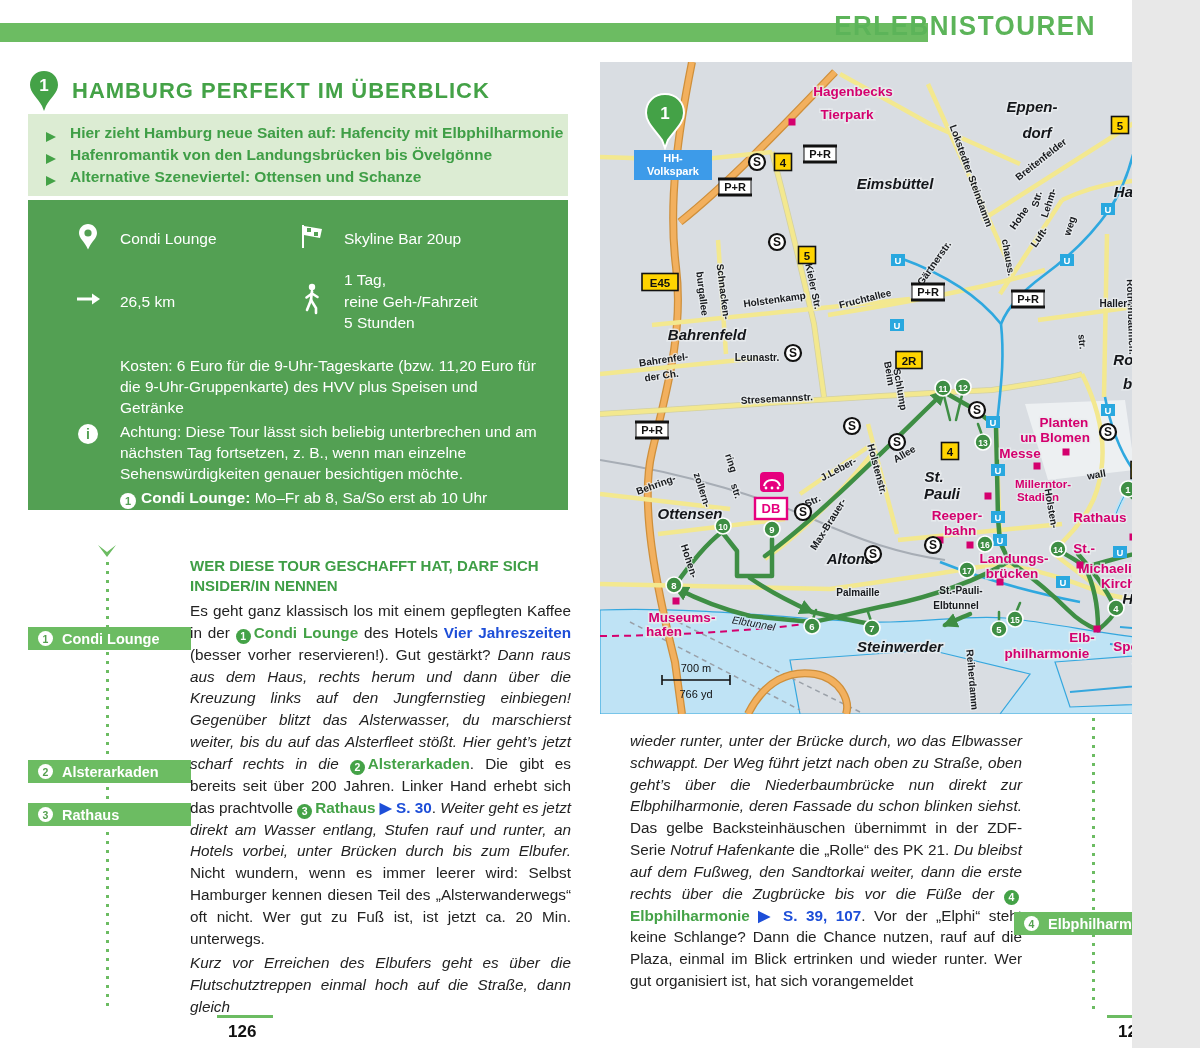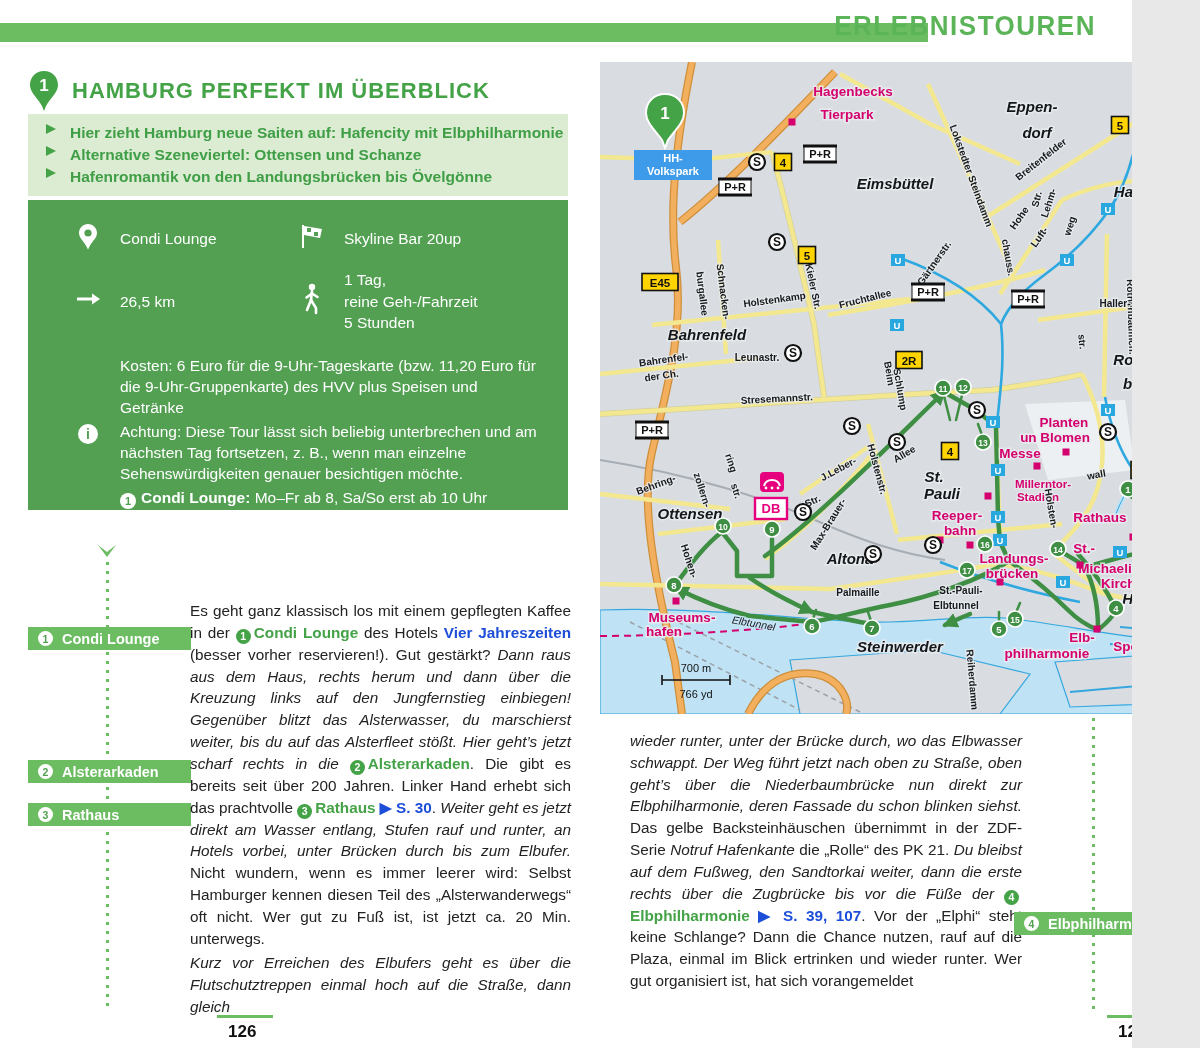--- a/index.html
+++ b/index.html
@@ -9,21 +9,21 @@
   .hdr-bar{position:absolute;left:0;top:23px;width:928px;height:19px;background:#6cbc62}
   .hdr-sq{position:absolute;left:1176px;top:23px;width:24px;height:19px;background:#6cbc62}
   .hdr-title{position:absolute;top:11px;right:36px;font-size:26px;font-weight:bold;color:#5cb459;
              letter-spacing:1.5px;transform:scaleY(1.05)}
   
   .title-row{position:absolute;left:28px;top:70px;display:flex;align-items:center;gap:12px}
   .title-text{font-size:22px;font-weight:bold;color:#44a247;letter-spacing:1px}
   
   .hibox{position:absolute;left:28px;top:114px;width:540px;height:82px;background:#dcecd3;
          padding:10px 0 0 18px;box-sizing:border-box}
-  .hirow{display:flex;align-items:flex-start;margin-bottom:4px}
+  .hirow{display:flex;align-items:flex-end;margin-bottom:4px}
   .tri{width:0;height:0;border-left:10px solid #44a247;border-top:5px solid transparent;
        border-bottom:5px solid transparent;display:inline-block;margin-right:14px;flex:none}
   .hitext{font-size:15.5px;font-weight:bold;color:#3f9e46}
   
   .infobox{position:absolute;left:28px;top:200px;width:540px;height:310px;background:#53a053;
            box-sizing:border-box;padding:22px 24px 0 28px;color:#fff;font-size:15.5px;line-height:1.38}
   .ib-row{display:grid;grid-template-columns:64px 160px 64px 1fr;align-items:center}
   .ib-row2{margin-top:14px}
   .ib-ic{justify-self:center}
   .ib-val{font-weight:normal}
@@ -92,25 +92,25 @@
     <div class="title-text">HAMBURG PERFEKT IM ÜBERBLICK</div>
   </div>
 
   <div class="hibox">
     <div class="hirow">
       <span class="tri"></span>
       <span class="hitext">Hier zieht Hamburg neue Saiten auf: Hafencity mit Elbphilharmonie</span>
     </div>
     <div class="hirow">
       <span class="tri"></span>
-      <span class="hitext">Alternative Szeneviertel: Ottensen und Schanze</span>
+      <span class="hitext">Hafenromantik von den Landungsbrücken bis Övelgönne</span>
     </div>
     <div class="hirow">
       <span class="tri"></span>
-      <span class="hitext">Hafenromantik von den Landungsbrücken bis Övelgönne</span>
+      <span class="hitext">Alternative Szeneviertel: Ottensen und Schanze</span>
     </div>
   </div>
 
   <div class="infobox">
     <div class="ib-row">
       <span class="ib-ic">
         <svg width="26" height="28" viewBox="0 0 26 28">
           <path d="M13,2 C8,2 4,6 4,11 C4,16 9,19.5 11.5,24.5 L13,27.5 L14.5,24.5 C17,19.5 22,16 22,11 C22,6 18,2 13,2 Z" fill="#fff"></path>
           <circle cx="13" cy="11" r="3.6" fill="#53a053"></circle>
         </svg>
@@ -178,20 +178,21 @@
   </div>
   <div class="mbar" style="left:28px;top:760px;width:163px">
     <span class="mnum">2</span>
     <span class="mlabel">Alsterarkaden</span>
   </div>
   <div class="mbar" style="left:28px;top:803px;width:163px">
     <span class="mnum">3</span>
     <span class="mlabel">Rathaus</span>
   </div>
 
+  <div class="colhead">WER DIESE TOUR GESCHAFFT HAT, DARF SICH INSIDER/IN NENNEN</div>
   <div class="coltext col-left"><span class="n">Es geht ganz klassisch los mit einem gepflegten Kaffee in der </span><span class="ref"><span class="refnum">1</span>Condi Lounge</span><span class="n"> des Hotels </span><span class="g">Vier Jahreszeiten</span><span class="n"> (besser vorher reservieren!). Gut gestärkt? </span><span class="i">Dann raus aus dem Haus, rechts herum und dann über die Kreuzung links auf den Jungfernstieg einbiegen! Gegenüber blitzt das Alsterwasser, du marschierst weiter, bis du auf das Alsterfleet stößt. Hier geht’s jetzt scharf rechts in die </span><span class="ref"><span class="refnum">2</span>Alsterarkaden</span><span class="n">. Die gibt es bereits seit über 200 Jahren. Linker Hand erhebt sich das prachtvolle </span><span class="ref"><span class="refnum">3</span>Rathaus</span><span class="g"> ▶ S. 30</span><span class="n">. </span><span class="i">Weiter geht es jetzt direkt am Wasser entlang, Stufen rauf und runter, an Hotels vorbei, unter Brücken durch bis zum Elbufer.</span><span class="n"> Nicht wundern, wenn es immer leerer wird: Selbst Hamburger kennen diesen Teil des „Alsterwanderwegs“ oft nicht. Wer gut zu Fuß ist, ist jetzt ca. 20 Min. unterwegs.</span></div>
   <div class="coltext col-left2"><span class="i">Kurz vor Erreichen des Elbufers geht es über die Flutschutztreppen einmal hoch auf die Straße, dann gleich</span></div>
 
   <div class="coltext col-right"><span class="i">wieder runter, unter der Brücke durch, wo das Elbwasser schwappt. Der Weg führt jetzt nach oben zu Straße, oben geht’s über die Niederbaumbrücke nun direkt zur Elbphilharmonie, deren Fassade du schon blinken siehst.</span><span class="n"> Das gelbe Backsteinhäuschen übernimmt in der ZDF-Serie </span><span class="i">Notruf Hafenkante</span><span class="n"> die „Rolle“ des PK 21. </span><span class="i">Du bleibst auf dem Fußweg, den Sandtorkai weiter, dann die erste rechts über die Zugbrücke bis vor die Füße der </span><span class="ref"><span class="refnum">4</span>Elbphilharmonie</span><span class="g"> ▶ S. 39, 107</span><span class="n">. Vor der „Elphi“ steht keine Schlange? Dann die Chance nutzen, rauf auf die Plaza, einmal im Blick ertrinken und wieder runter. Wer gut organisiert ist, hat sich vorangemeldet</span></div>
 
   <div class="dotline" style="left:1092px;top:700px;height:310px"></div>
   <div class="mbar" style="left:1014px;top:912px;width:161px">
     <span class="mnum">4</span>
     <span class="mlabel">Elbphilharmonie</span>
   </div>

